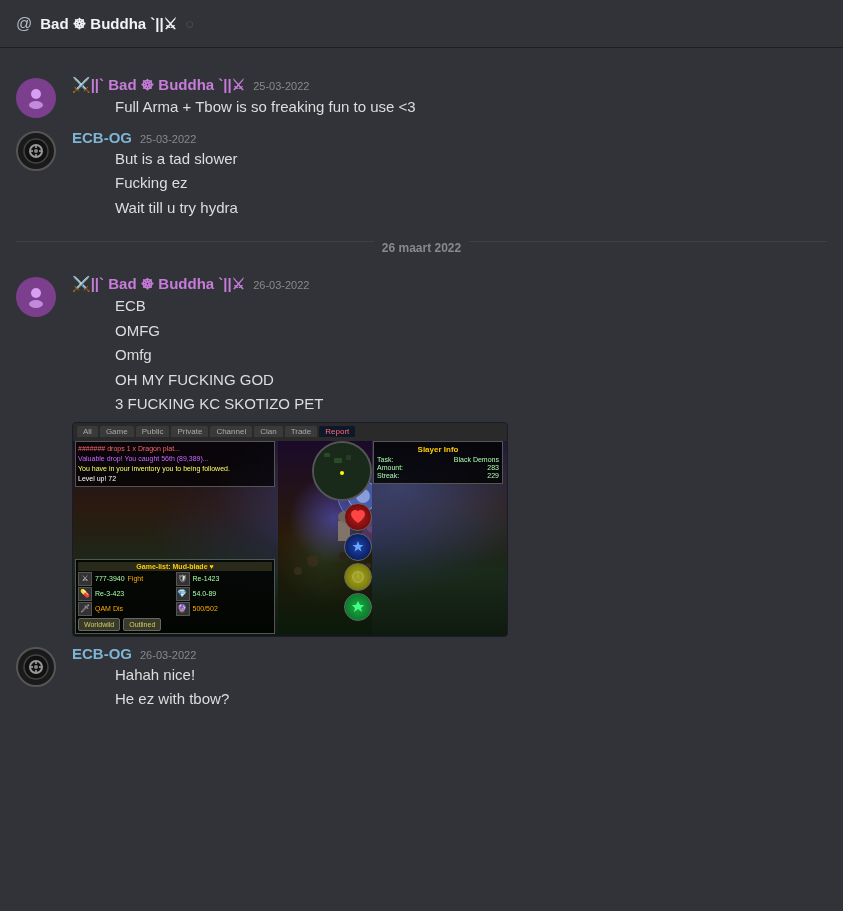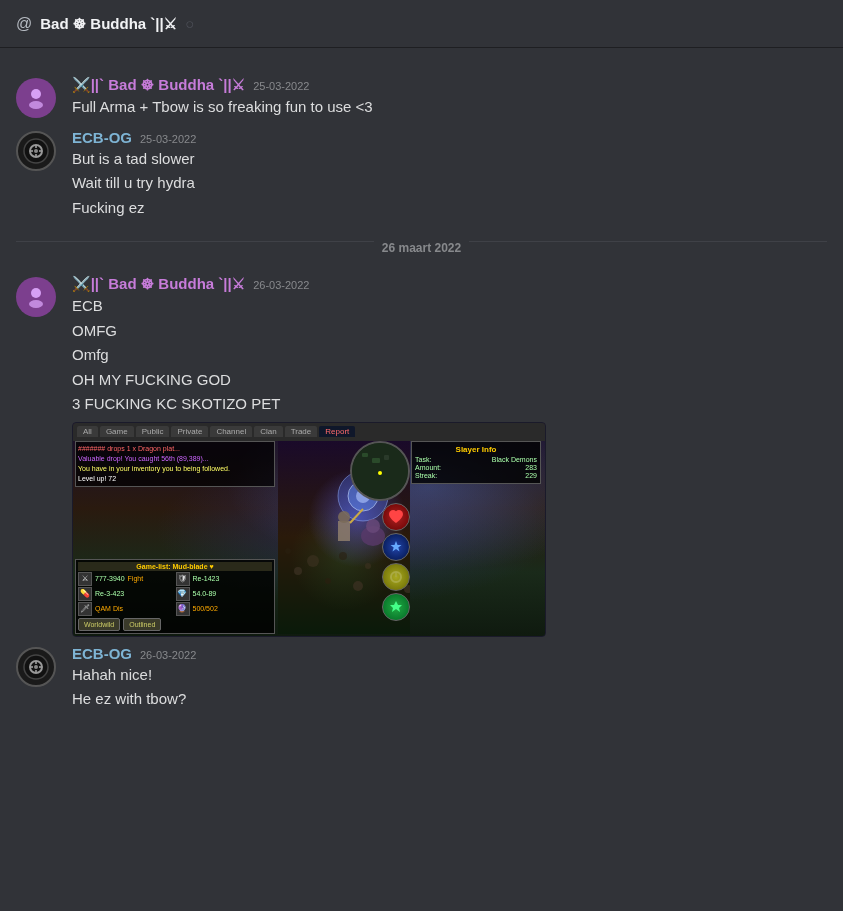--- a/index.html
+++ b/index.html
@@ -103,20 +103,21 @@
       color: #87898c;
       font-size: 11px;
       font-weight: 400;
     }
 
     .message-text {
       color: #dcddde;
       line-height: 1.5;
       font-size: 15px;
       margin-bottom: 2px;
+      margin-left: 43px;
     }
 
     .message-text-line {
       display: block;
       margin-bottom: 2px;
     }
 
     .date-divider {
       display: flex;
       padding: 16px 16px;
@@ -133,21 +134,21 @@
       color: #87898c;
       font-size: 12px;
       font-weight: 600;
       white-space: nowrap;
     }
 
     .game-screenshot {
       margin-top: 6px;
       border-radius: 4px;
       overflow: hidden;
-      width: 474px;
+      width: 436px;
       height: 215px;
       background: linear-gradient(135deg, #2a1a3a 0%, #1a2a1a 30%, #3a2a1a 60%, #1a1a2a 100%);
       position: relative;
       border: 1px solid #1a1a2a;
       display: flex;
       align-items: center;
       justify-content: center;
     }
 
     .game-screenshot-inner {
@@ -413,22 +414,22 @@
         <circle cx="9" cy="13" r="1" fill="#aaa"></circle>
       </svg>
     </div>
     <div class="message-content">
       <div class="message-header">
         <span class="username-ecb">ECB-OG</span>
         <span class="timestamp">25-03-2022</span>
       </div>
       <div class="message-text">
         <span class="message-text-line">But is a tad slower</span>
+        <span class="message-text-line">Fucking ez</span>
         <span class="message-text-line">Wait till u try hydra</span>
-        <span class="message-text-line">Fucking ez</span>
       </div>
     </div>
   </div>
 
   <div class="date-divider">
     <div class="date-divider-line"></div>
     <span class="date-divider-text">26 maart 2022</span>
     <div class="date-divider-line"></div>
   </div>
 

